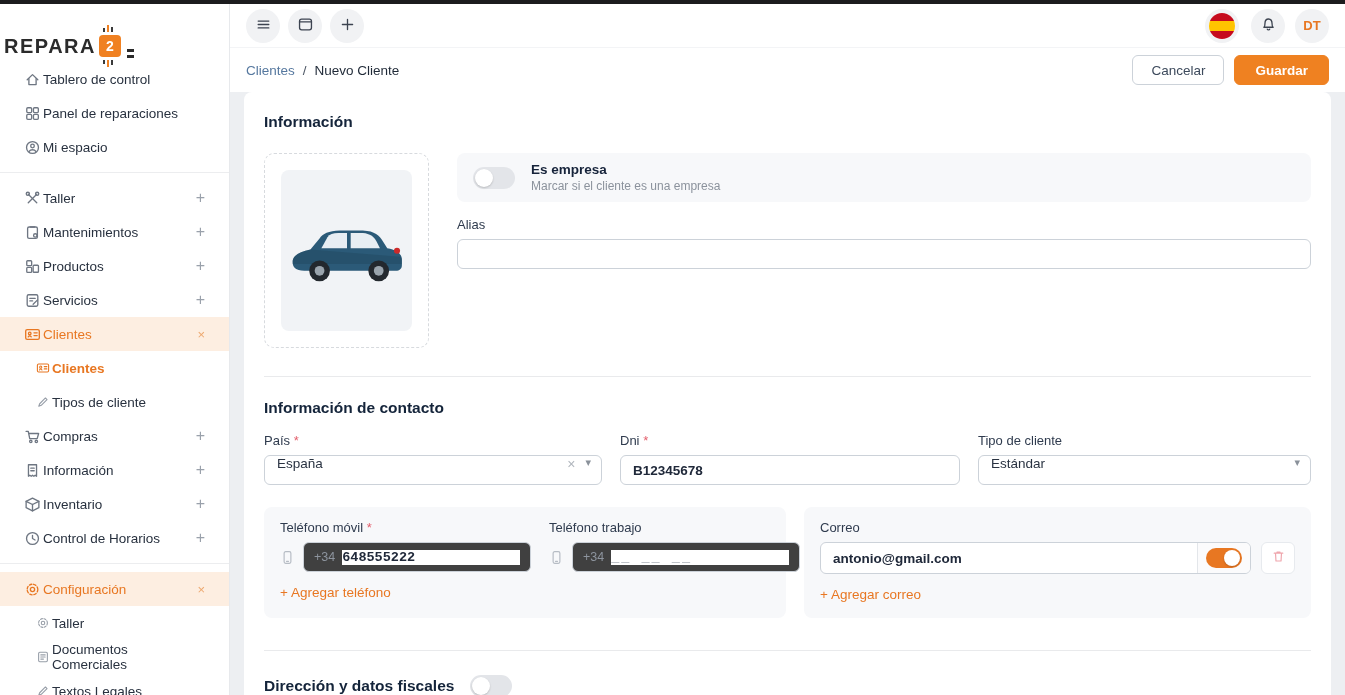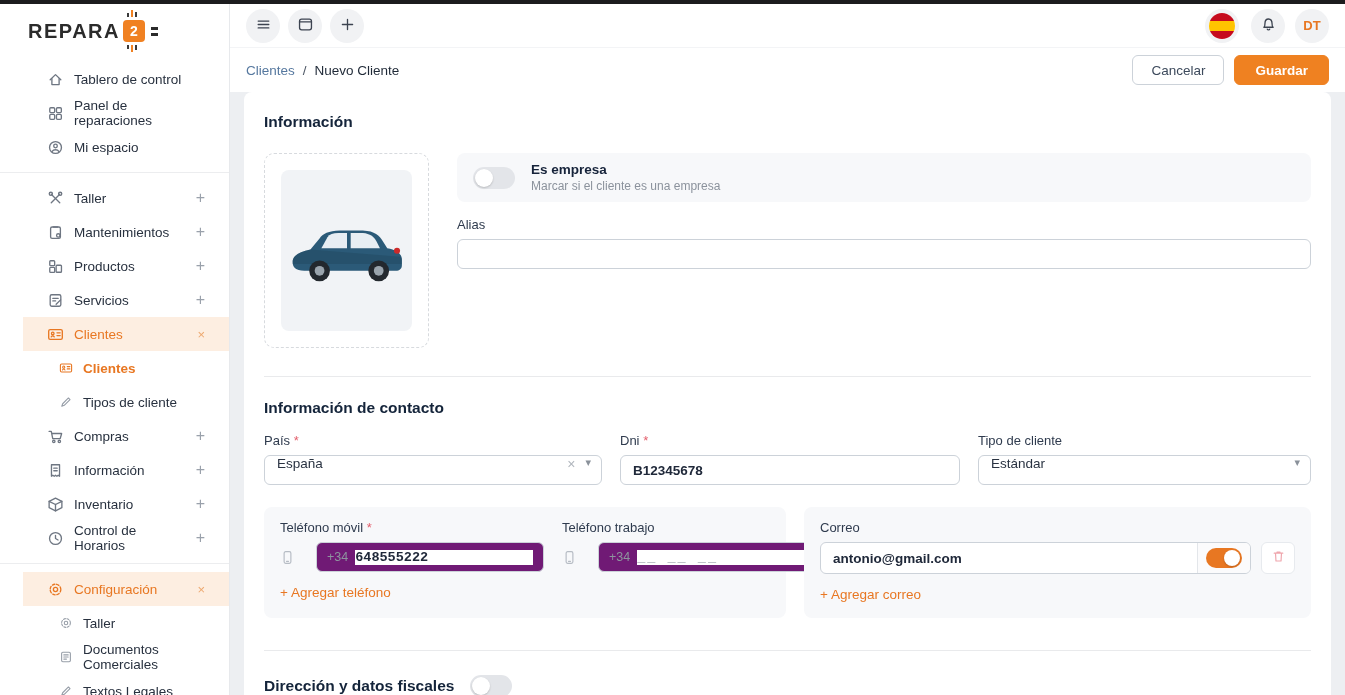--- a/index.html
+++ b/index.html
@@ -3,32 +3,32 @@
 <meta charset="utf-8">
 <style>
   * { margin:0; padding:0; box-sizing:border-box; }
   html,body { width:1345px; height:695px; overflow:hidden; }
   body { font-family:"Liberation Sans","DejaVu Sans",sans-serif; background:#fff; color:#1f2937; }
   .app { position:relative; width:1345px; height:695px; overflow:hidden; }
   .topstrip { position:absolute; top:0; left:0; width:100%; height:4px; background:#1c1c1e; z-index:50; }
 
   
   .sidebar { position:absolute; top:4px; left:0; width:230px; height:691px; background:#fff; border-right:1px solid #e7e9ec; overflow:hidden; z-index:20; }
-  .logo { height:54px; display:flex; align-items:center; padding-left:4px;margin-left:24px; }
+  .logo { height:54px; display:flex; align-items:flex-end; padding-left:4px; }
   .logo-text { font-size:20px; font-weight:bold; letter-spacing:1.5px; color:#2b2b2b; text-transform:uppercase; transform:scaleY(1.05); }
   .logo-badge-wrap { position:relative; margin-left:3px; width:24px; height:24px; }
   .logo-badge { position:absolute; top:1px; left:0; width:22px; height:22px; background:#f08122; color:#fff; border-radius:4px; font-size:14px; font-weight:bold; display:flex; align-items:center; justify-content:center; }
   .eq { position:absolute; left:4px; display:flex; gap:2px; align-items:flex-end; }
   .eq i { display:block; width:2px; background:#3a3a3a; }
   .eq.top { top:-9px; } .eq.bottom { bottom:-9px; align-items:flex-start; }
   .eq i:nth-child(1){height:4px;} .eq i:nth-child(2){height:7px; background:#f08122;} .eq i:nth-child(3){height:5px;}
   .logo-colon { margin-left:4px; display:flex; flex-direction:column; gap:3px; }
   .logo-colon i { width:7px; height:3px; background:#2b2b2b; display:block; }
   .nav { margin-top:4px; font-size:13.5px; }
-  .nav-item { height:34px; display:flex; align-items:center; gap:10px; padding:0 24px; color:#28313f; cursor:pointer;margin-left:23px; }
+  .nav-item { height:34px; display:flex; align-items:center; gap:2px; padding:0 24px; color:#28313f; cursor:pointer; }
   .nav-item .ico { width:17px; height:17px; color:#6e7682; flex:0 0 17px; display:flex; align-items:center; }
   .nav-item .ico svg { width:17px; height:17px; }
   .nav-item .expand { margin-left:auto; color:#9aa1ab; font-size:16px; font-weight:400; }
   .nav-item.active { background:#fdeee1; color:#e87722; }
   .nav-item.active .ico { color:#e87722; }
   .nav-item .close { margin-left:auto; color:#eda86f; font-size:13px; }
   .nav-item.sub { padding-left:36px; }
   .nav-item.sub .ico { width:14px; height:14px; flex-basis:14px; color:#979ea8; }
   .nav-item.sub .ico svg { width:14px; height:14px; }
   .nav-item.sub.current { color:#e87722; font-weight:bold; }
@@ -94,21 +94,21 @@
   .sel-caret { color:#8a919a; font-size:11px; }
 
   .contact-panels { display:flex; gap:18px; margin-top:22px; }
   .panel { background:#f7f8fa; border-radius:8px; padding:13px 16px 15px; }
   .phones-panel { width:522px; flex:0 0 522px; }
   .correo-panel { flex:1; }
   .phone-row { display:flex; gap:18px; }
   .phone-input-line { display:flex; align-items:center; gap:8px; }
   .phone-ico { color:#b6bcc4; display:flex; }
   .phone-ico svg { width:15px; height:15px; }
-  .input-box { display:flex; align-items:center; background:#701a75; border:1px solid #ccd2d9; border-radius:6px; height:30px; padding:0 10px; width:228px;margin-left:13px; }
+  .input-box { display:flex; align-items:center; background:#404040; border:1px solid #ccd2d9; border-radius:6px; height:30px; padding:0 10px; width:228px; }
   .input-box .prefix { color:#8d949e; font-size:12.5px; margin-right:7px; }
   .input-box input { border:none; outline:none; min-width:0; width:100%; font-size:13.5px; font-weight:bold; color:#20293a; font-family:Liberation Mono, monospace; }
   .input-box input::placeholder { color:#9aa1ab; font-weight:normal; letter-spacing:2px; }
   .add-link { color:#e87722; font-size:13.5px; margin-top:13px; cursor:pointer; display:inline-block; }
   .correo-line { display:flex; gap:10px; align-items:center; }
   .correo-group { flex:1; display:flex; align-items:center; border:1px solid #ccd2d9; border-radius:6px; background:#fff; height:32px; overflow:hidden; }
   .correo-group input { flex:1; border:none; outline:none; padding:0 12px; font-size:13.5px; color:#20293a; font-weight:bold; font-family:inherit; min-width:0; }
   .correo-toggle-cell { border-left:1px solid #e3e6ea; background:#fbfbfc; height:100%; display:flex; align-items:center; padding:0 8px; }
   .trash-btn { width:34px; height:32px; border:1px solid #e7eaee; border-radius:6px; background:#fff; color:#efa6ad; display:flex; align-items:center; justify-content:center; cursor:pointer; }
   .trash-btn svg { width:15px; height:15px; }

